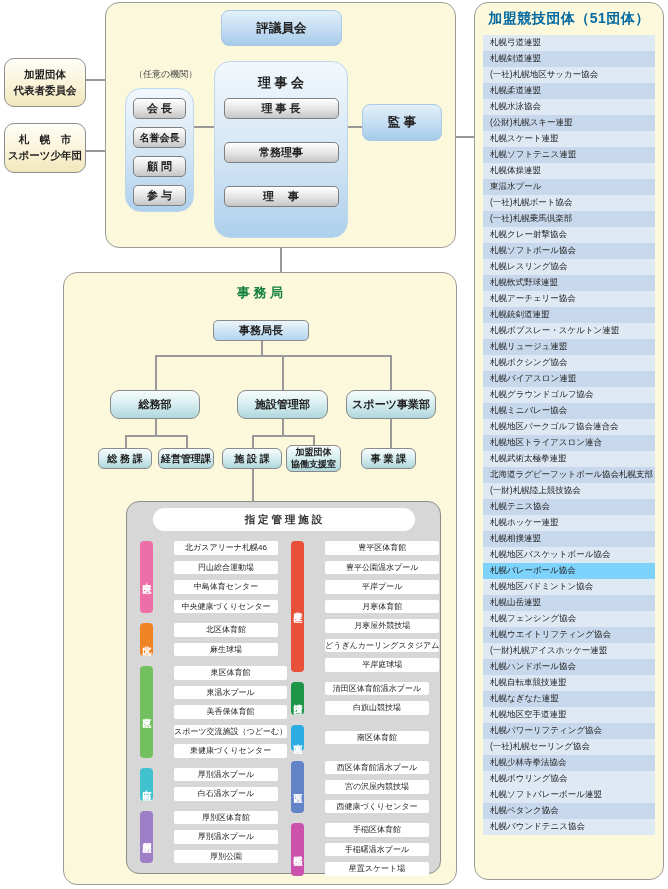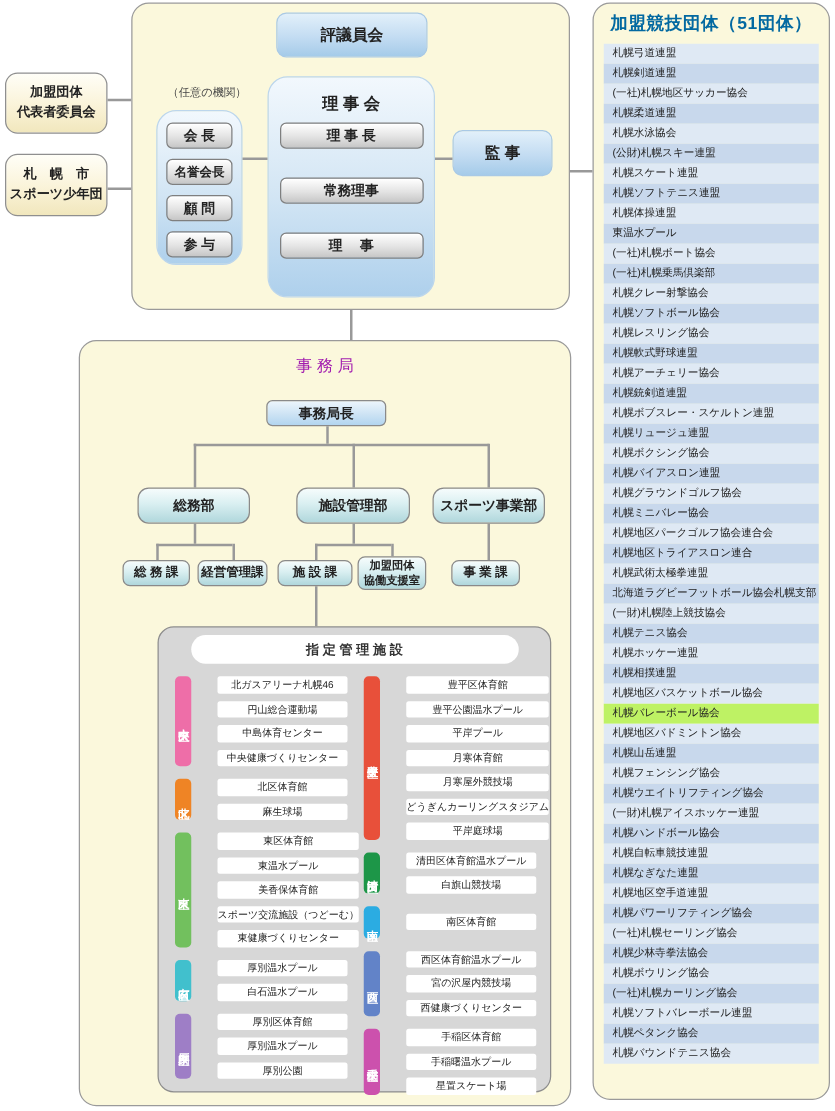--- a/index.html
+++ b/index.html
@@ -33,21 +33,21 @@
     border:1px solid #8a8a8a;border-radius:5px;display:flex;align-items:center;justify-content:center;
     font-size:11px;font-weight:bold;box-sizing:border-box;}
 
   .dept-box{position:absolute;background:linear-gradient(180deg,#f6fcfc 0%,#d9efF1 45%,#b0d7dc 100%);
     border:1px solid #8a8a8a;border-radius:9px;display:flex;align-items:center;justify-content:center;
     font-size:11px;font-weight:bold;box-sizing:border-box;}
   .ka-box{position:absolute;background:linear-gradient(180deg,#f6fcfc 0%,#d9eff1 45%,#b0d7dc 100%);
     border:1px solid #8a8a8a;border-radius:6px;display:flex;flex-direction:column;align-items:center;justify-content:center;
     font-size:10px;font-weight:bold;line-height:1.3;box-sizing:border-box;}
 
-  .sec-title{position:absolute;width:100%;text-align:center;font-size:13px;font-weight:normal;color:#a21caf;}
+  .sec-title{position:absolute;width:100%;text-align:center;font-size:13px;font-weight:bold;color:#15803d;}
 
   
   .gray-box{position:absolute;background:#d7d7d7;border:1.2px solid #8d8d8d;border-radius:13px;box-sizing:border-box;}
   .pill{margin:6px auto 0;width:262px;height:23px;background:#fff;border-radius:12px;
     display:flex;align-items:center;justify-content:center;font-size:10.5px;font-weight:bold;color:#333;}
   .fac-col{position:absolute;width:138px;}
   .fac-group{display:flex;gap:21px;margin-bottom:10px;align-items:stretch;}
   .district-label{width:13px;min-height:26px;border-radius:4px;color:#fff;font-size:9px;font-weight:bold;
     writing-mode:vertical-rl;text-orientation:upright;display:flex;align-items:center;justify-content:center;letter-spacing:1px;}
   .fac-rows{display:flex;flex-direction:column;gap:6px;flex:1;justify-content:center;}
@@ -262,34 +262,33 @@
         <div class="org-row" style="background: rgb(200, 216, 236);">札幌ミニバレー協会</div>
         <div class="org-row" style="background: rgb(223, 233, 244);">札幌地区パークゴルフ協会連合会</div>
         <div class="org-row" style="background: rgb(200, 216, 236);">札幌地区トライアスロン連合</div>
         <div class="org-row" style="background: rgb(223, 233, 244);">札幌武術太極拳連盟</div>
         <div class="org-row" style="background: rgb(200, 216, 236);">北海道ラグビーフットボール協会札幌支部</div>
         <div class="org-row" style="background: rgb(223, 233, 244);">(一財)札幌陸上競技協会</div>
         <div class="org-row" style="background: rgb(200, 216, 236);">札幌テニス協会</div>
         <div class="org-row" style="background: rgb(223, 233, 244);">札幌ホッケー連盟</div>
         <div class="org-row" style="background: rgb(200, 216, 236);">札幌相撲連盟</div>
         <div class="org-row" style="background: rgb(223, 233, 244);">札幌地区バスケットボール協会</div>
-        <div class="org-row" style="background: #bef264;">札幌バレーボール協会</div>
+        <div class="org-row" style="background: #7dd3fc;">札幌バレーボール協会</div>
         <div class="org-row" style="background: rgb(223, 233, 244);">札幌地区バドミントン協会</div>
         <div class="org-row" style="background: rgb(200, 216, 236);">札幌山岳連盟</div>
         <div class="org-row" style="background: rgb(223, 233, 244);">札幌フェンシング協会</div>
         <div class="org-row" style="background: rgb(200, 216, 236);">札幌ウエイトリフティング協会</div>
         <div class="org-row" style="background: rgb(223, 233, 244);">(一財)札幌アイスホッケー連盟</div>
         <div class="org-row" style="background: rgb(200, 216, 236);">札幌ハンドボール協会</div>
         <div class="org-row" style="background: rgb(223, 233, 244);">札幌自転車競技連盟</div>
         <div class="org-row" style="background: rgb(200, 216, 236);">札幌なぎなた連盟</div>
         <div class="org-row" style="background: rgb(223, 233, 244);">札幌地区空手道連盟</div>
         <div class="org-row" style="background: rgb(200, 216, 236);">札幌パワーリフティング協会</div>
         <div class="org-row" style="background: rgb(223, 233, 244);">(一社)札幌セーリング協会</div>
         <div class="org-row" style="background: rgb(200, 216, 236);">札幌少林寺拳法協会</div>
         <div class="org-row" style="background: rgb(223, 233, 244);">札幌ボウリング協会</div>
-        <div class="org-row" style="background: rgb(200, 216, 236);">(一社)札幌カーリング協会</div>
         <div class="org-row" style="background: rgb(223, 233, 244);">札幌ソフトバレーボール連盟</div>
         <div class="org-row" style="background: rgb(200, 216, 236);">札幌ペタンク協会</div>
         <div class="org-row" style="background: rgb(223, 233, 244);">札幌バウンドテニス協会</div>
       </div>
   </div>
 
 </div>
 
 </body></html>

